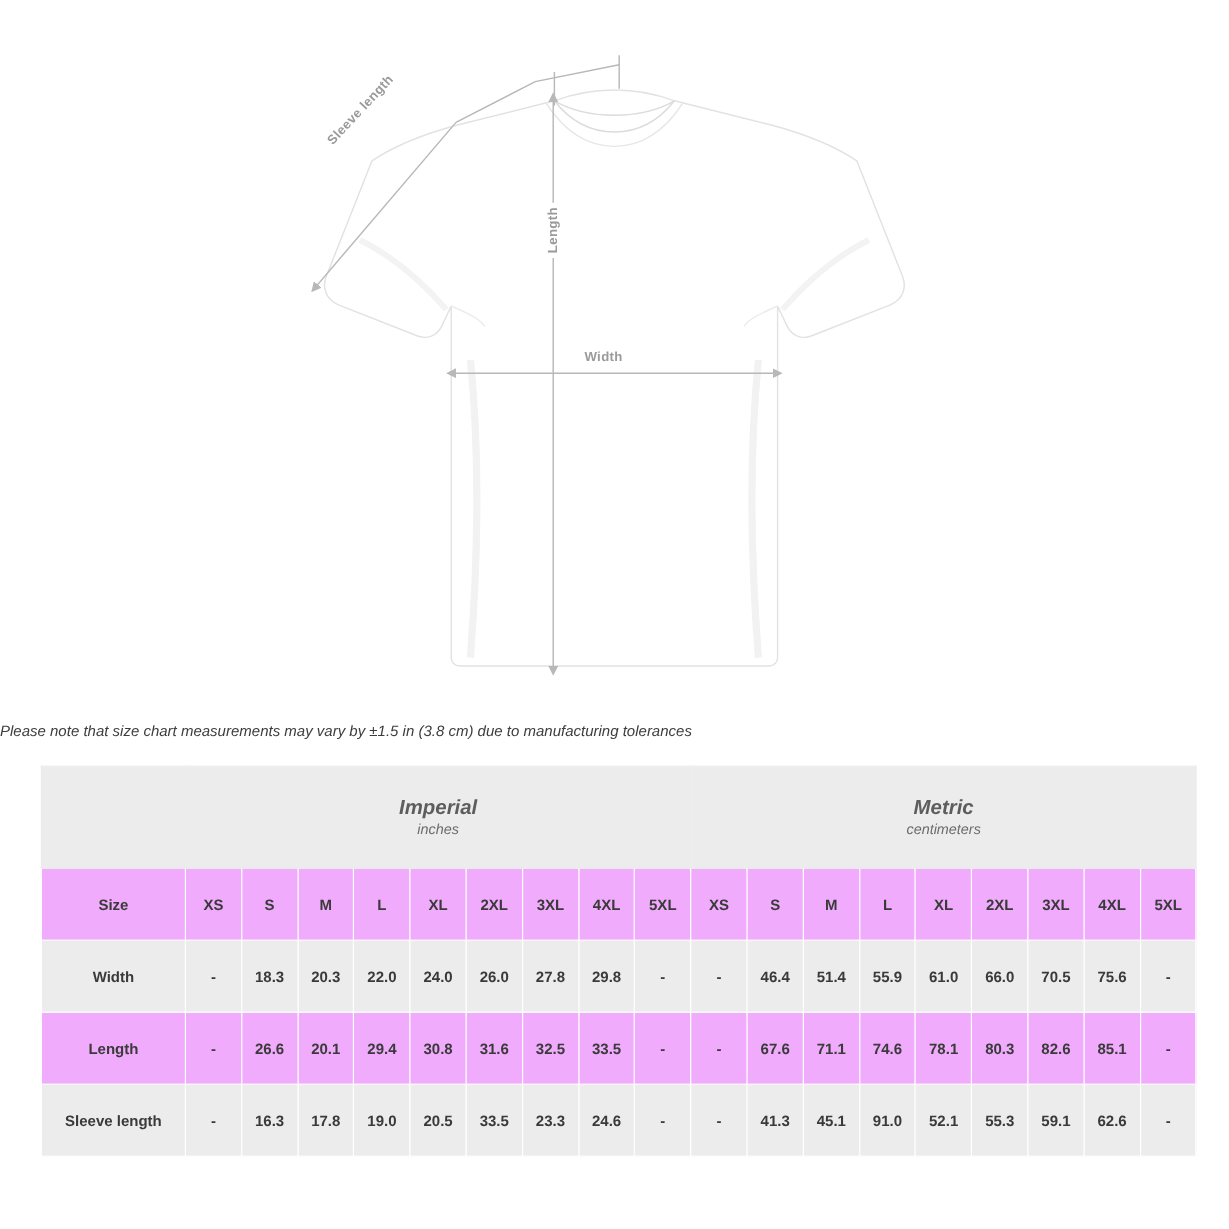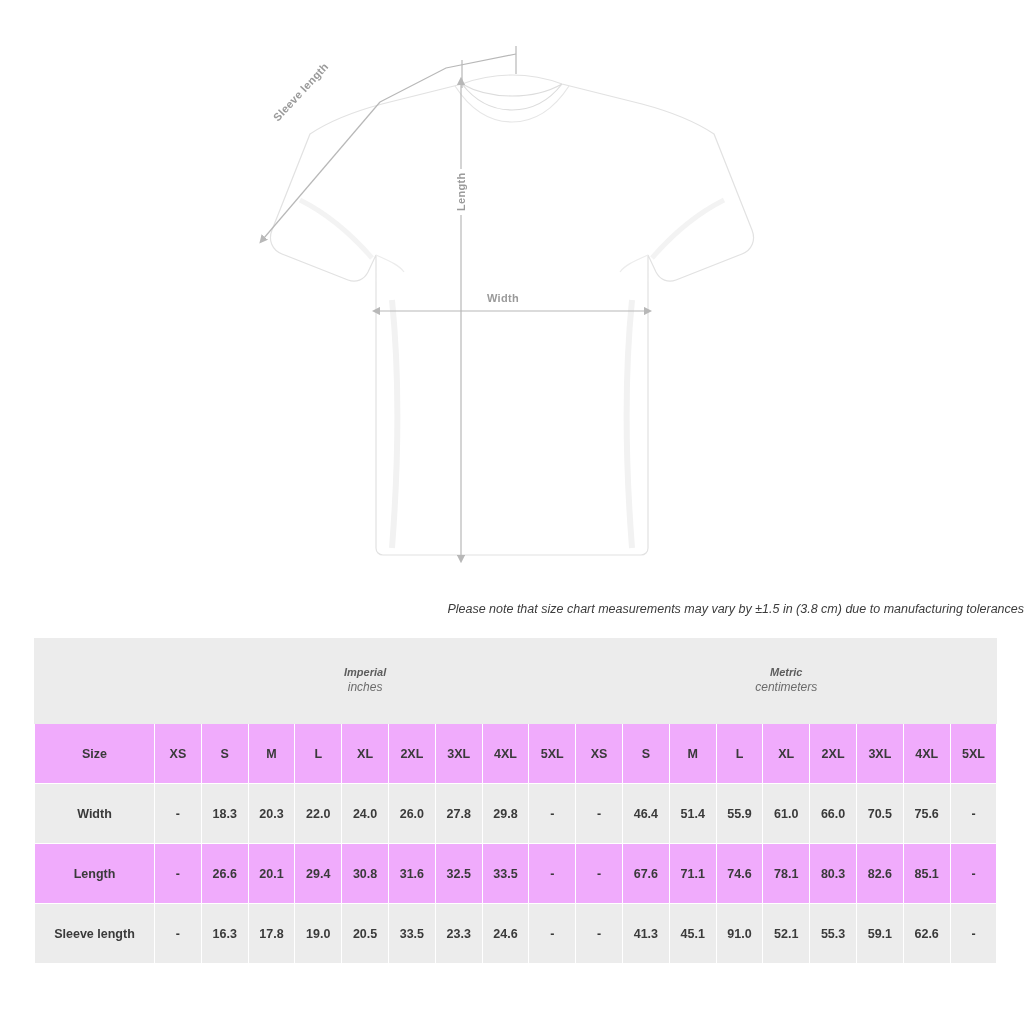--- a/index.html
+++ b/index.html
@@ -64,26 +64,25 @@
 
   
   .chart-title {
     text-align: center;
     font-size: 21px;
     font-weight: bold;
     color: #2d2d2d;
     margin: 6px 0 0 0;
   }
   .chart-note {
-    text-align: right;
+    text-align: left;
     font-size: 12.5px;
     font-style: italic;
     color: #3c3c3c;
     margin: 12px 0 0 0;
-    padding-left: 48px;
   }
 
   
   .table-wrap {
     margin: 22px 34px 0 34px;
   }
   table.size-table {
     border-collapse: collapse;
     width: 956px;
     table-layout: fixed;
@@ -96,21 +95,21 @@
     height: 59px;
     padding: 0;
     border: 1px solid #ffffff;
   }
   .unit-head {
     background: #ececec;
     height: 84px !important;
     border: 1px solid #ececec !important;
   }
   .unit-head .unit-name {
-    font-size: 11px;
+    font-size: 17px;
     font-style: italic;
     font-weight: bold;
     color: #5d5d5d;
     line-height: 1.25;
   }
   .unit-head .unit-sub {
     font-size: 12px;
     font-style: italic;
     font-weight: normal;
     color: #6b6b6b;

